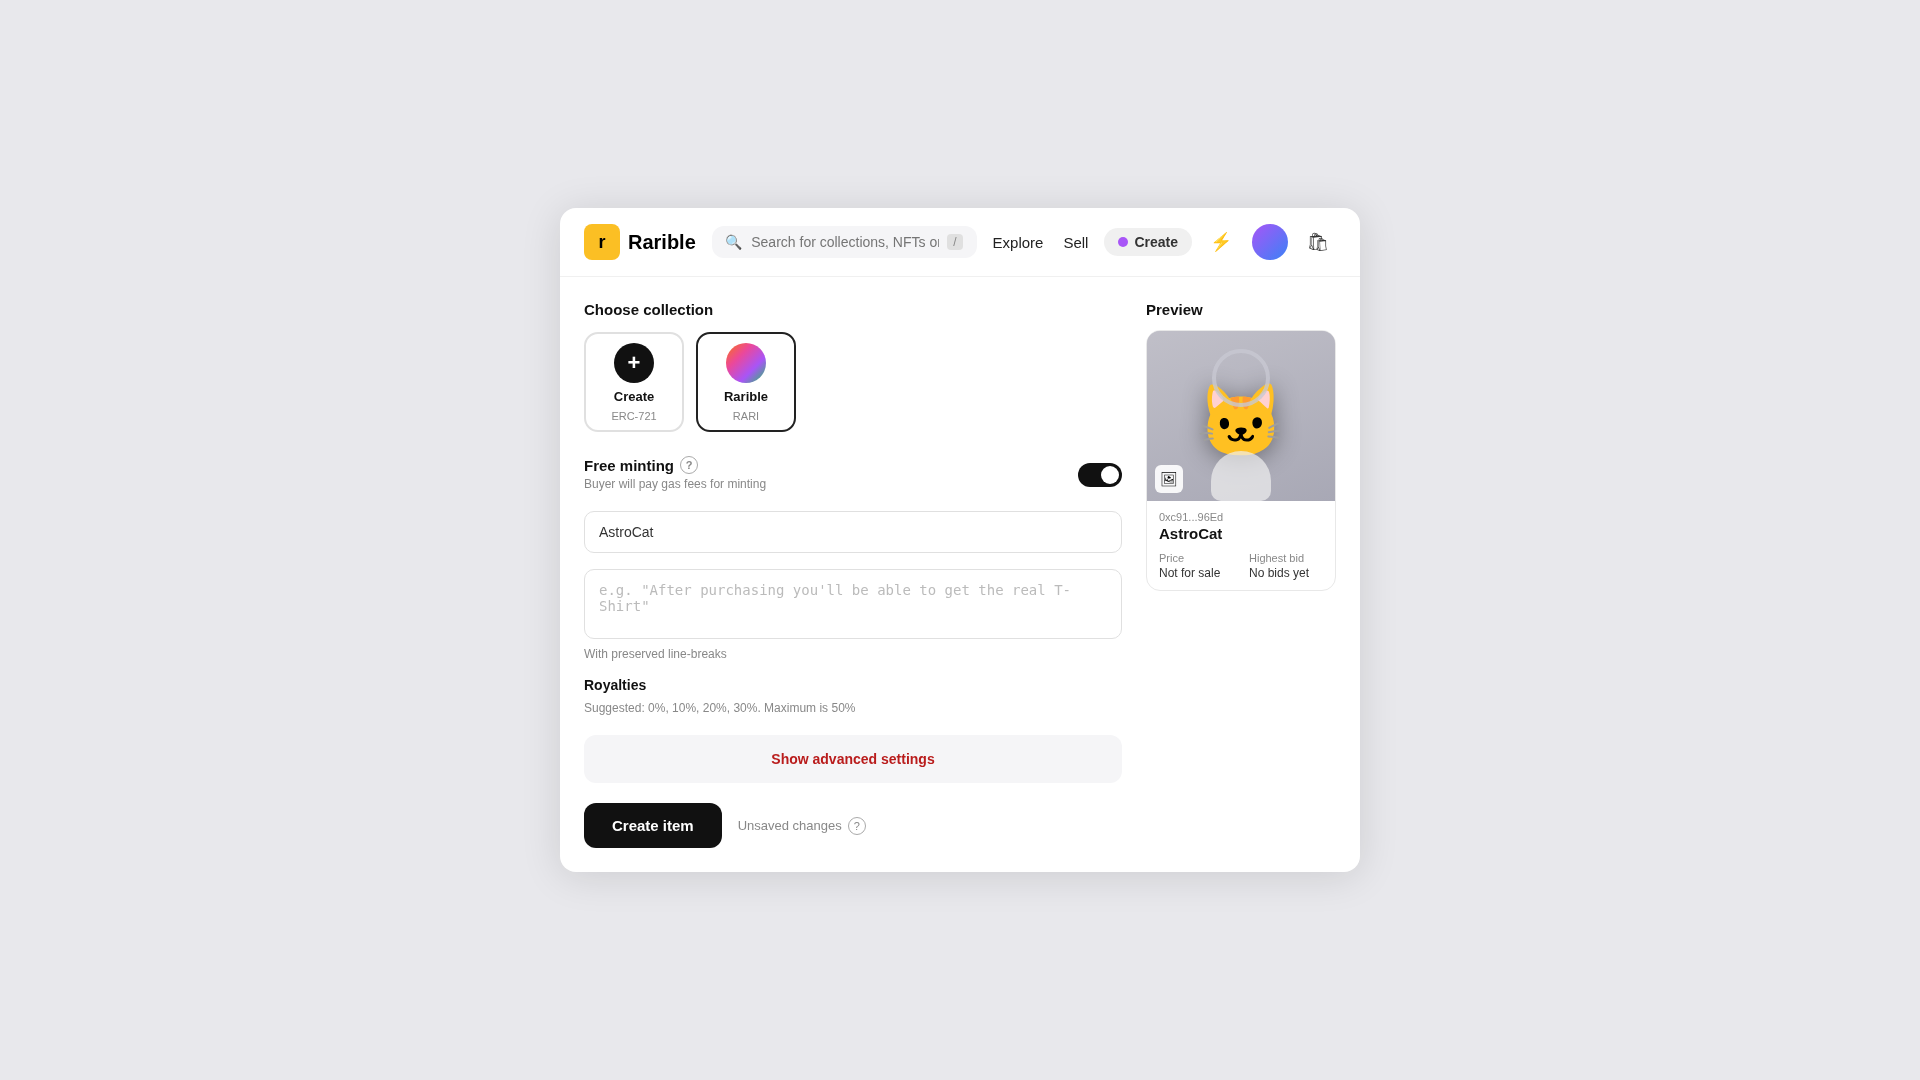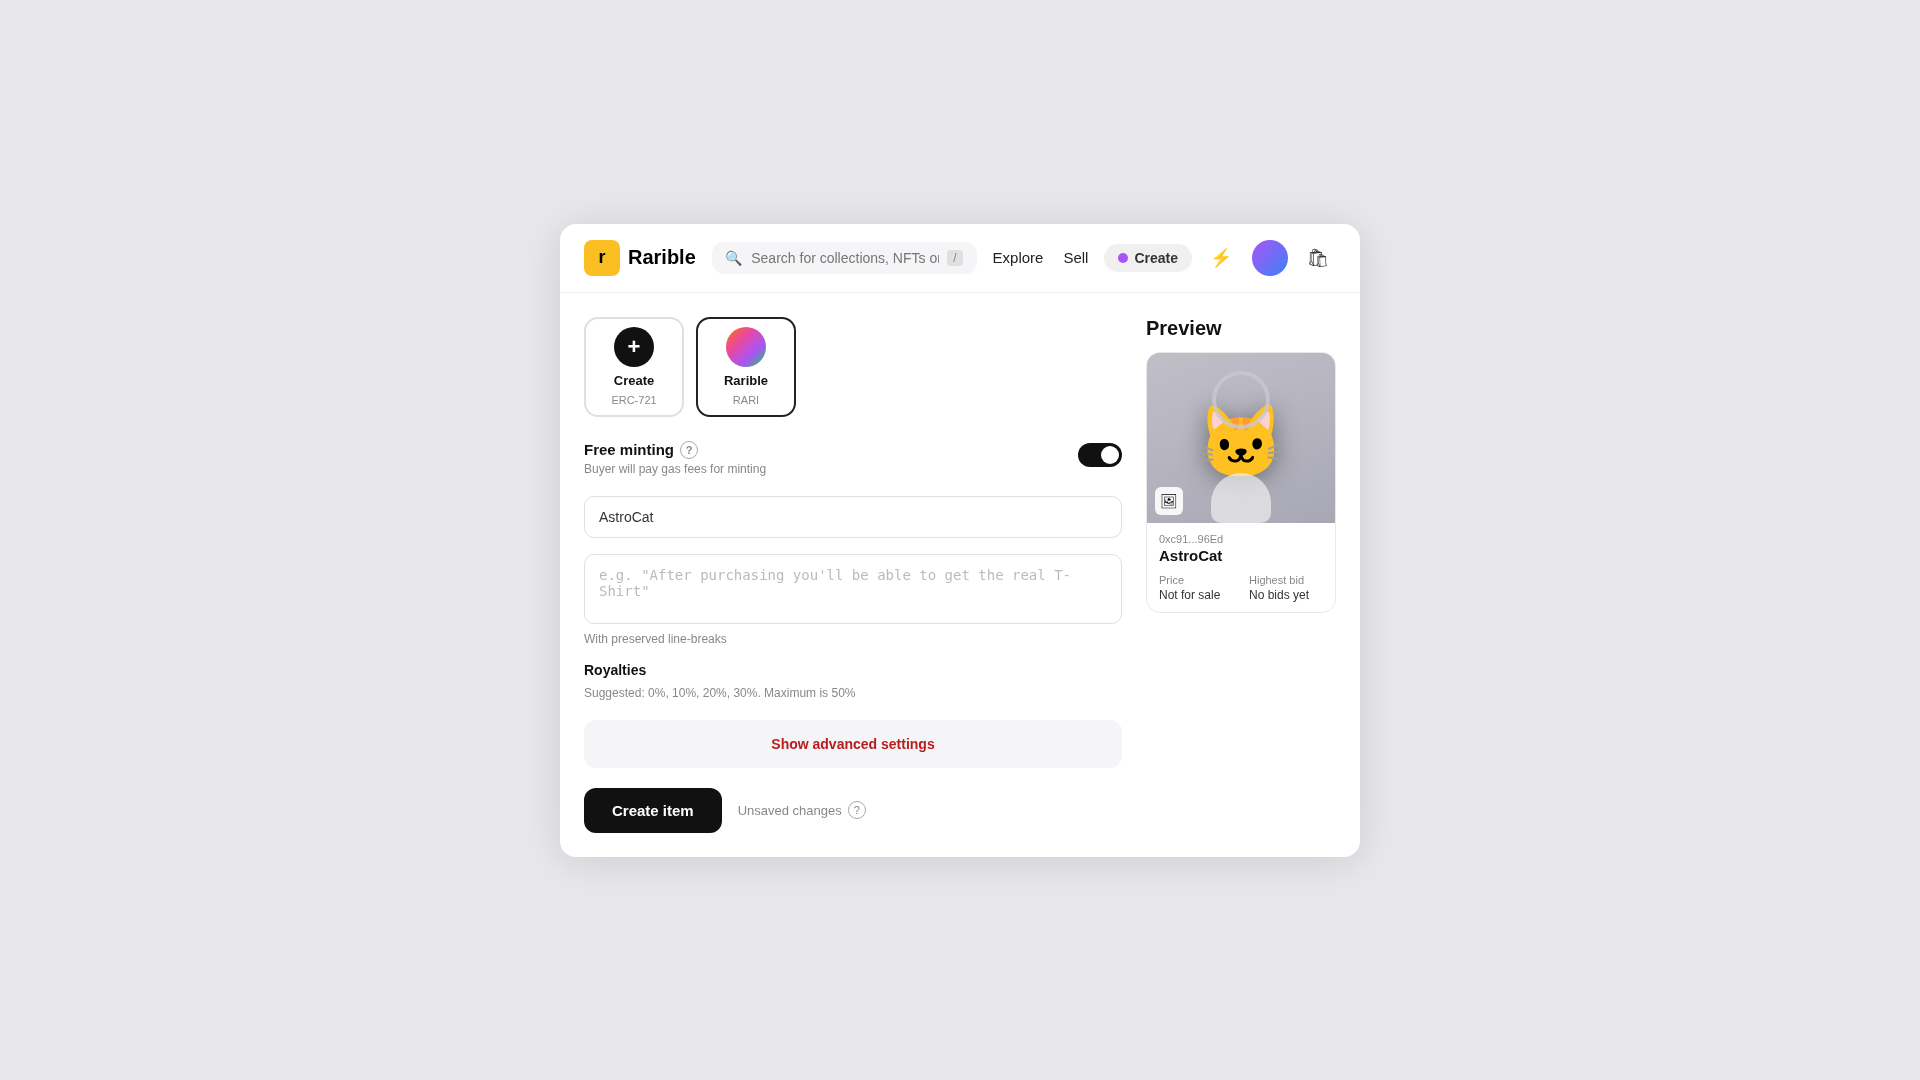--- a/index.html
+++ b/index.html
@@ -196,21 +196,21 @@
       color: #111;
     }
     .card-sub {
       font-size: 11px;
       color: #888;
     }
 
     
     .toggle-row {
       display: flex;
-      align-items: flex-start;
+      align-items: center;
       justify-content: space-between;
       margin-bottom: 20px;
       gap: 20px;
     }
     .toggle-label-group {
       display: flex;
       flex-direction: column;
       gap: 3px;
     }
     .toggle-label {
@@ -356,21 +356,21 @@
     .unsaved-changes {
       display: flex;
       align-items: center;
       gap: 6px;
       font-size: 13px;
       color: #888;
     }
 
     
     .preview-label {
-      font-size: 20px;
+      font-size: 15px;
       font-weight: 700;
       color: #111;
       margin-bottom: 12px;
     }
     .preview-card {
       border: 1px solid #e8e8e8;
       border-radius: 14px;
       overflow: hidden;
     }
     .preview-image-wrap {
@@ -463,20 +463,21 @@
       <div class="icon-btn">⚡</div>
       <div class="avatar-btn"></div>
       <div class="icon-btn">🛍</div>
     </div>
   </div>
 
   <div class="main-content">
 
     <div class="form-area">
       
+      <div class="section-label">Choose collection</div>
       <div class="collection-cards">
 
         <div class="collection-card">
           <div class="card-icon card-plus">+</div>
           <span class="card-name">Create</span>
           <span class="card-sub">ERC-721</span>
         </div>
 
         <div class="collection-card selected">
           <div class="card-icon card-rarible"></div>

